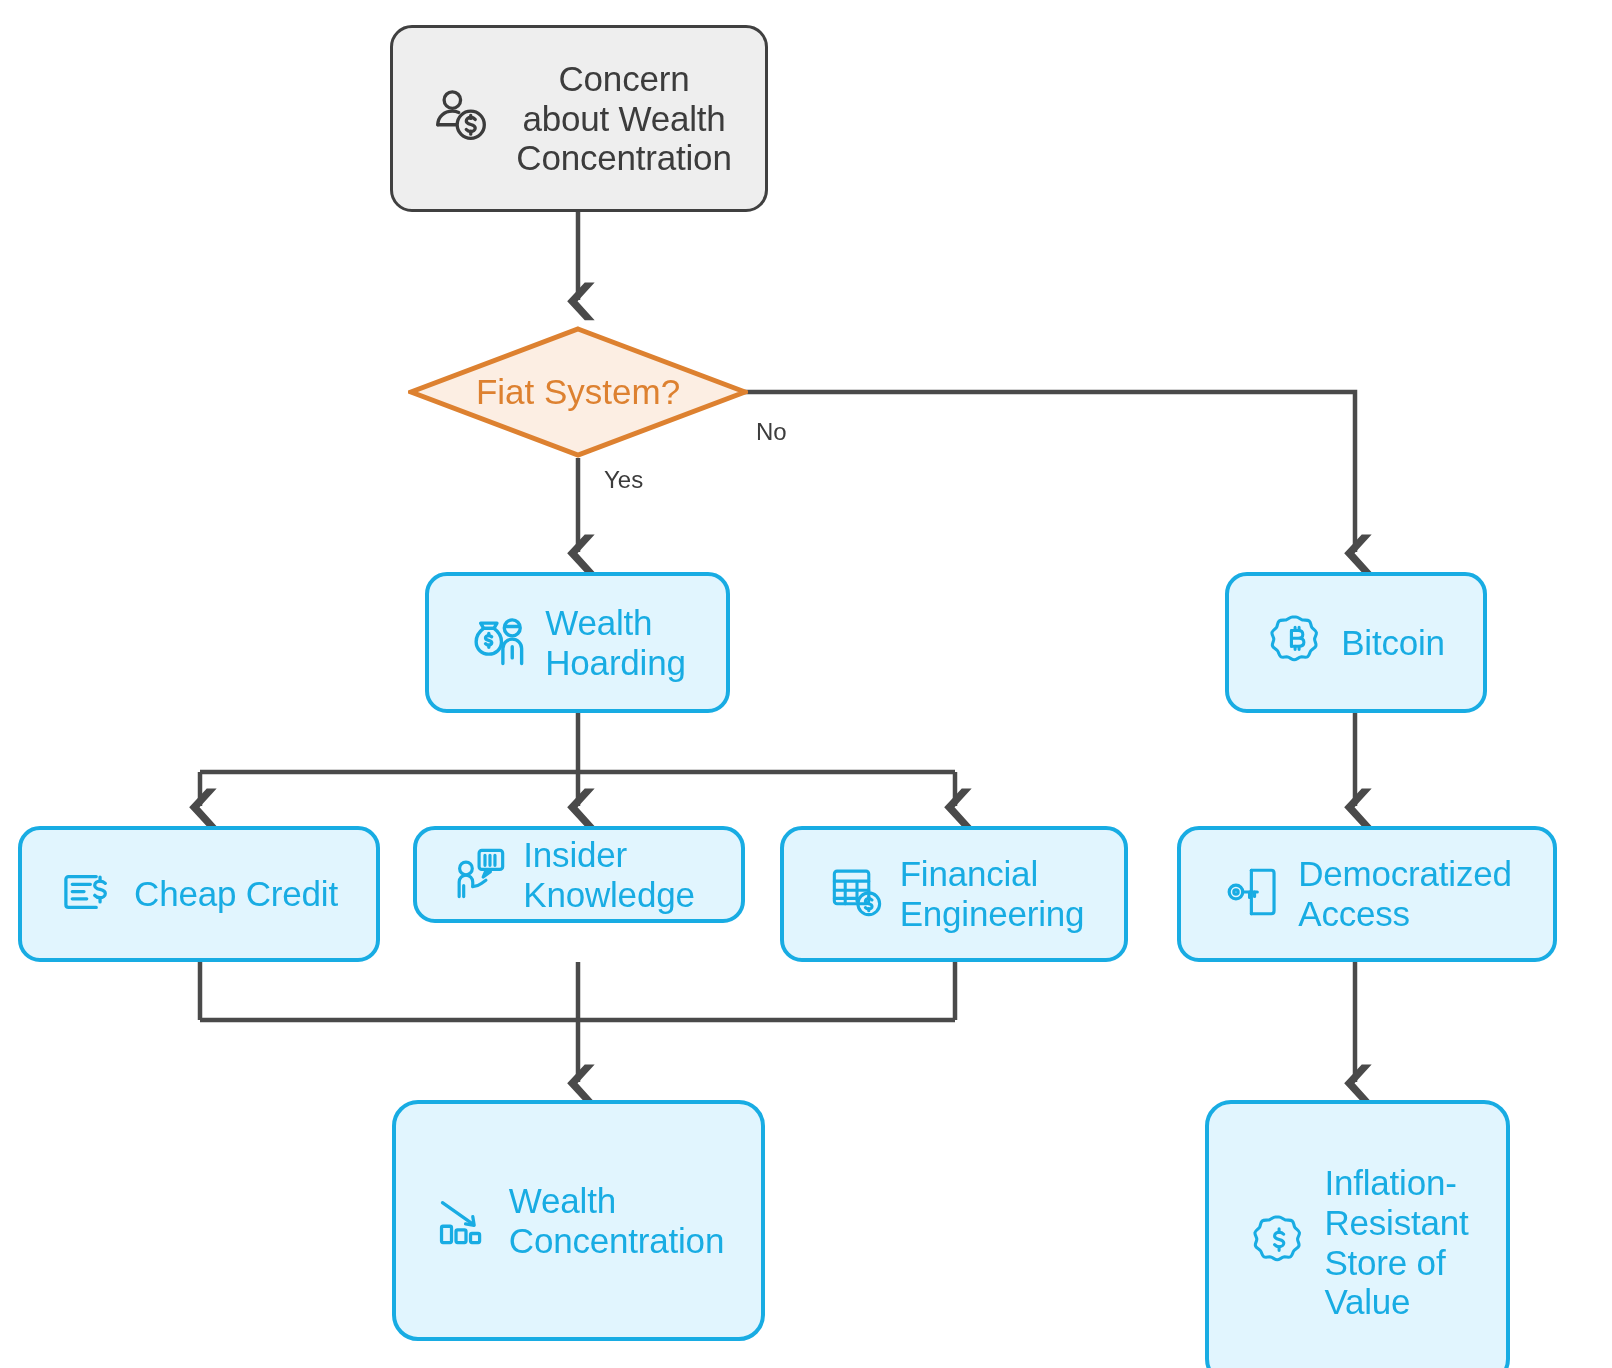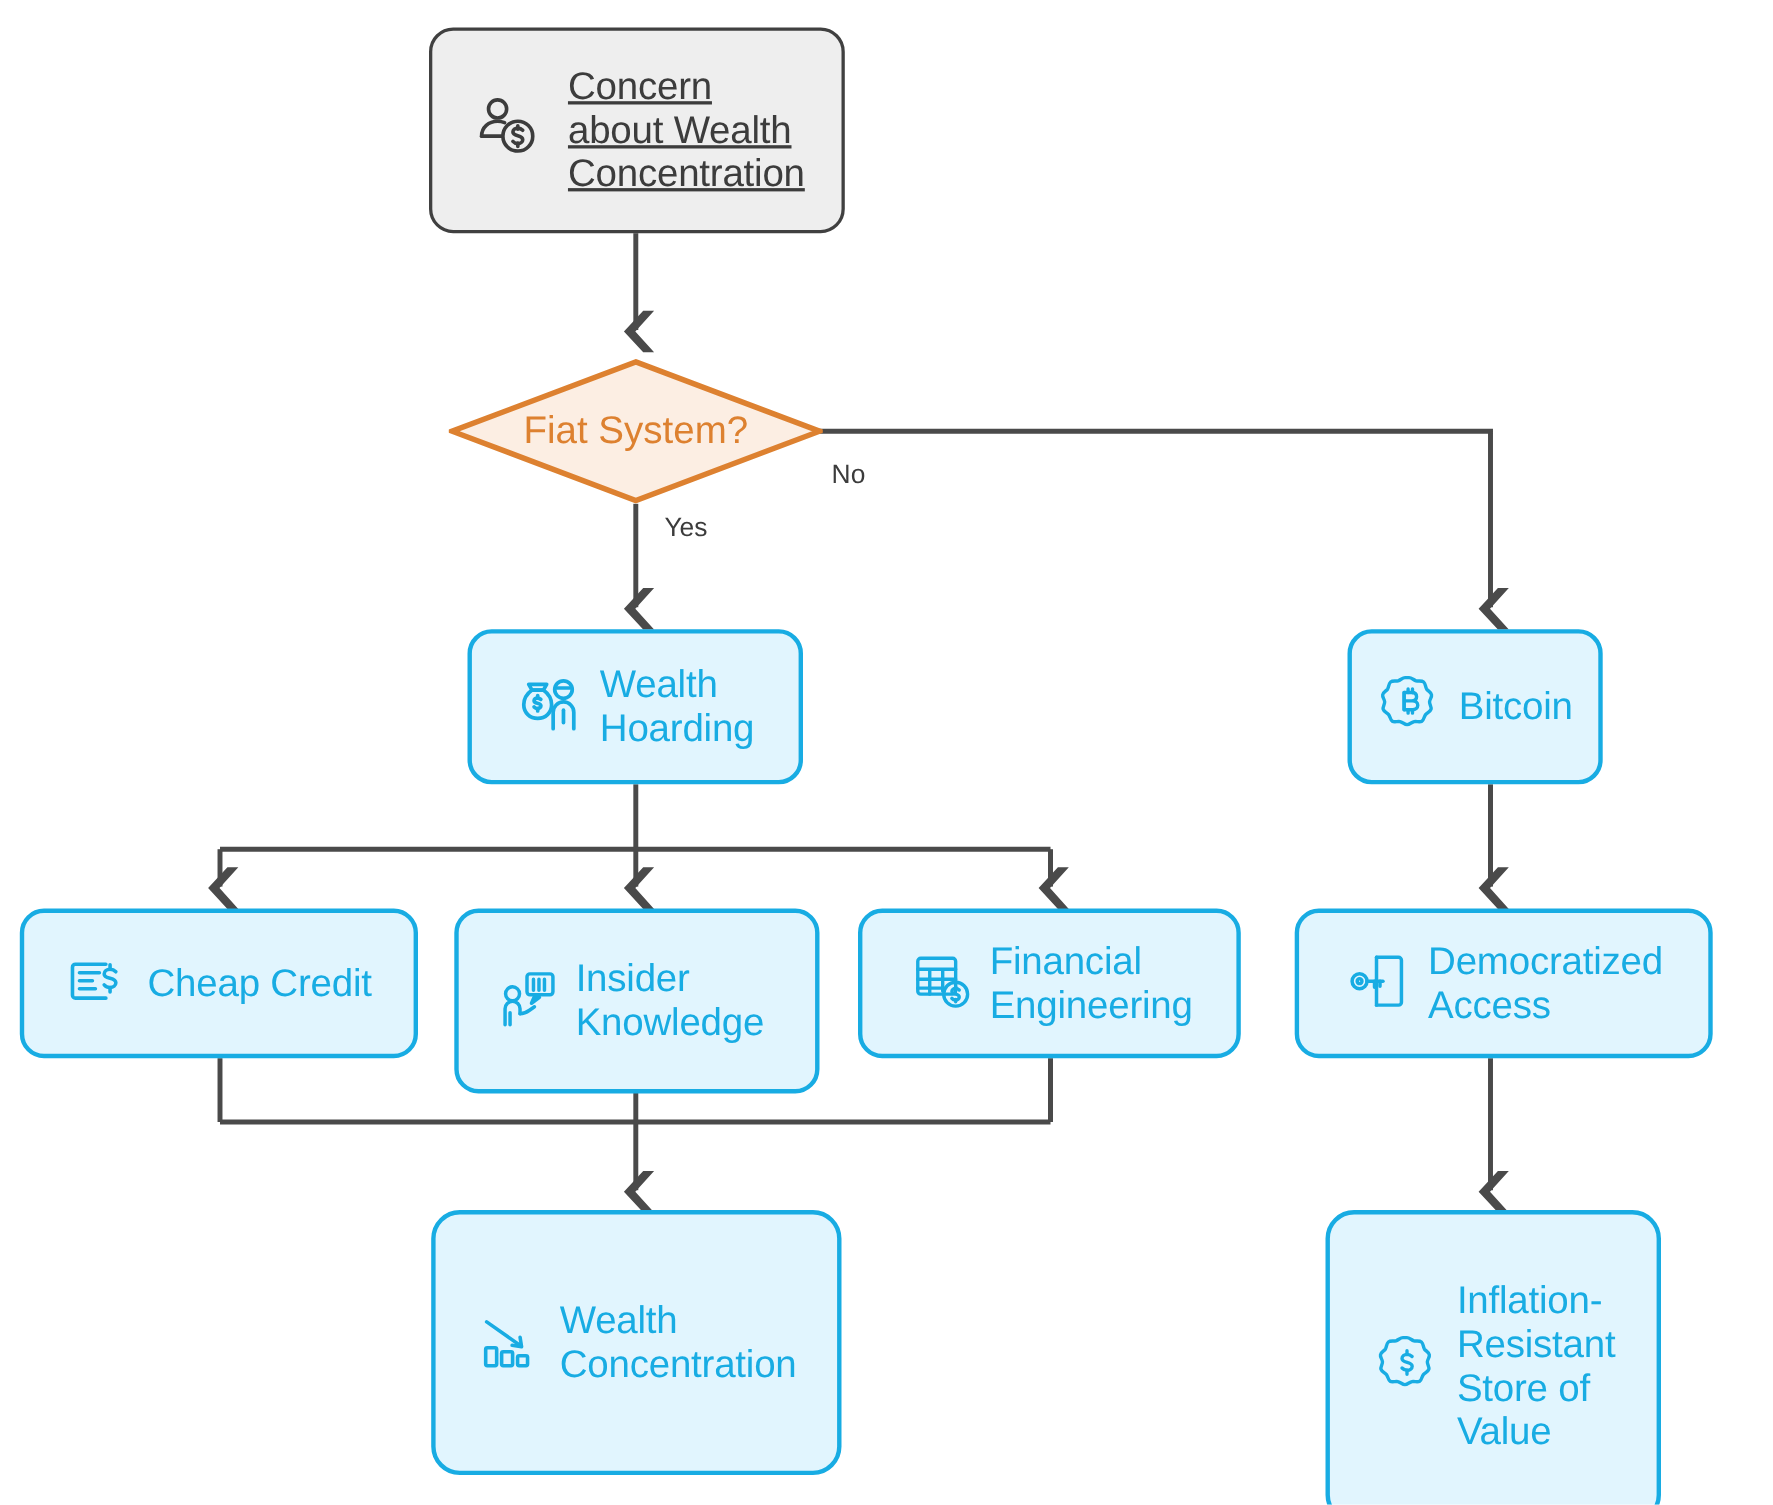--- a/index.html
+++ b/index.html
@@ -45,22 +45,21 @@
   }
   
   .node.start {
     background: #EEEEEE;
     border-color: #404040;
     border-width: 3.5px;
     color: #3c3c3c;
   }
   .node.start .label {
     font-size: 35px;
-    text-align: left;
-    text-decoration: underline;
+    text-align: center;
   }
   
   .node.proc {
     background: #E1F5FE;
     border-color: #18ACE3;
     border-width: 4px;
     color: #18ACE3;
   }
   .node.proc .label {
     font-size: 35px;
@@ -167,21 +166,21 @@
         <circle cx="44" cy="18" r="8.5"></circle>
         <path d="M37.5 16.5h13"></path>
         <path d="M34 56V40c0-5.5 4.5-10 10-10s10 4.5 10 10v16"></path>
         <path d="M44 38v12"></path>
       </svg>
     </span>
     <span class="label">Wealth
 Hoarding</span>
   </div>
 
-  <div class="node proc" style="left:1225px; top:572px; width:232px; height:141px; gap:16px; padding:0 14px;">
+  <div class="node proc" style="left:1225px; top:572px; width:262px; height:141px; gap:16px; padding:0 14px;">
     <span class="icon">
       <svg width="58" height="58" viewBox="0 0 64 64" fill="none" stroke="#18ACE3" stroke-width="3.4" stroke-linecap="round" stroke-linejoin="round">
         <path d="M32 5.5c2.6 0 4.6 2.6 7 3.2 2.5.7 5.6-.4 7.6 1.2 2 1.6 1.6 4.9 2.9 7 1.4 2.1 4.5 3.3 5 5.8.5 2.5-1.9 4.6-2 7.2-.1 2.6 2.2 4.9 1.5 7.3-.7 2.5-3.9 3.4-5.5 5.4-1.6 2-1.5 5.3-3.7 6.7-2.2 1.4-5.1-.2-7.6.3-2.5.5-4.6 3.1-7.2 3.1s-4.7-2.6-7.2-3.1c-2.5-.5-5.4 1.1-7.6-.3-2.2-1.4-2.1-4.7-3.7-6.7-1.6-2-4.8-2.9-5.5-5.4-.7-2.4 1.6-4.7 1.5-7.3-.1-2.6-2.5-4.7-2-7.2.5-2.5 3.6-3.7 5-5.8 1.3-2.1.9-5.4 2.9-7 2-1.6 5.1-.5 7.6-1.2 2.4-.6 4.4-3.2 7-3.2z"></path>
         <path d="M27 20.5h7.5c3 0 5 1.6 5 4.2s-2 4.2-5 4.2H27zM27 28.9h8.4c3.2 0 5.3 1.7 5.3 4.4 0 2.7-2.1 4.4-5.3 4.4H27z"></path>
         <path d="M27 20.5v17.2M31 17v3.5M31 37.7v3.5M35.4 17v3.5M35.4 37.7v3.5"></path>
       </svg>
     </span>
     <span class="label">Bitcoin</span>
   </div>
 
@@ -190,21 +189,21 @@
       <svg width="58" height="58" viewBox="0 0 64 64" fill="none" stroke="#18ACE3" stroke-width="3.6" stroke-linecap="round" stroke-linejoin="round">
         <path d="M40 15H9.5c-1.7 0-3 1.3-3 3v28c0 1.7 1.3 3 3 3H40"></path>
         <path d="M13.5 23.5h20M13.5 31.5h13M13.5 39.5h16"></path>
         <path d="M50 22.5c-1.5-1.6-3.6-2.5-5.8-2.5-3.4 0-5.9 2-5.9 4.7 0 5.9 11.7 3 11.7 8.9 0 2.7-2.6 4.7-5.9 4.7-2.3 0-4.4-1-5.8-2.6"></path>
         <path d="M44.2 15.5v4.6M44.2 38.3v4.6"></path>
       </svg>
     </span>
     <span class="label">Cheap Credit</span>
   </div>
 
-  <div class="node proc" style="left:413px; top:826px; width:332px; height:168px; gap:14px; padding:0 14px 0 2px;">
+  <div class="node proc" style="left:413px; top:826px; width:332px; height:97px; gap:14px; padding:0 14px 0 2px;">
     <span class="icon">
       <svg width="58" height="58" viewBox="0 0 64 64" fill="none" stroke="#18ACE3" stroke-width="3.5" stroke-linecap="round" stroke-linejoin="round">
         <rect x="31" y="7" width="26" height="21" rx="3"></rect>
         <path d="M38 30.5l-2.5 6 8-6z"></path>
         <path d="M37.5 12.5v11M43 12.5v11M48.5 12.5v11"></path>
         <circle cx="16.5" cy="27" r="7"></circle>
         <path d="M9 58V42c0-4.2 3.4-7.5 7.5-7.5S24 37.8 24 42v5"></path>
         <path d="M14 58V46"></path>
         <path d="M24 47c3.5 0 6.5-1.3 9.5-3.5l5-3.5"></path>
       </svg>

